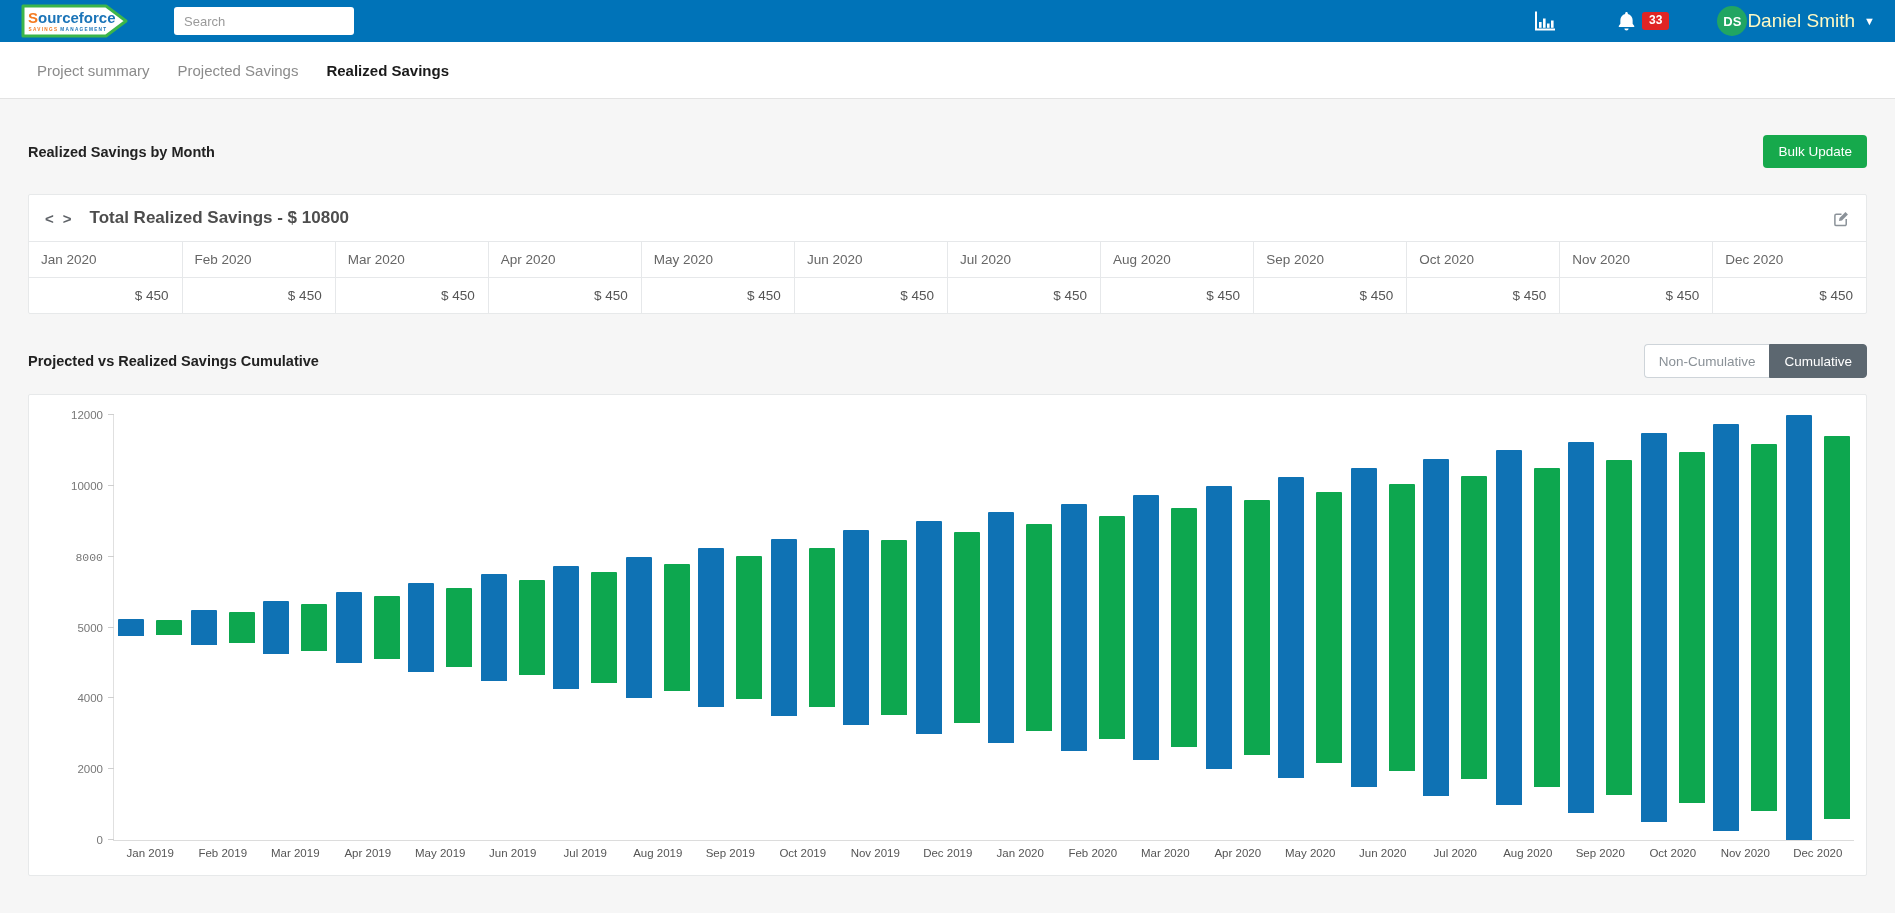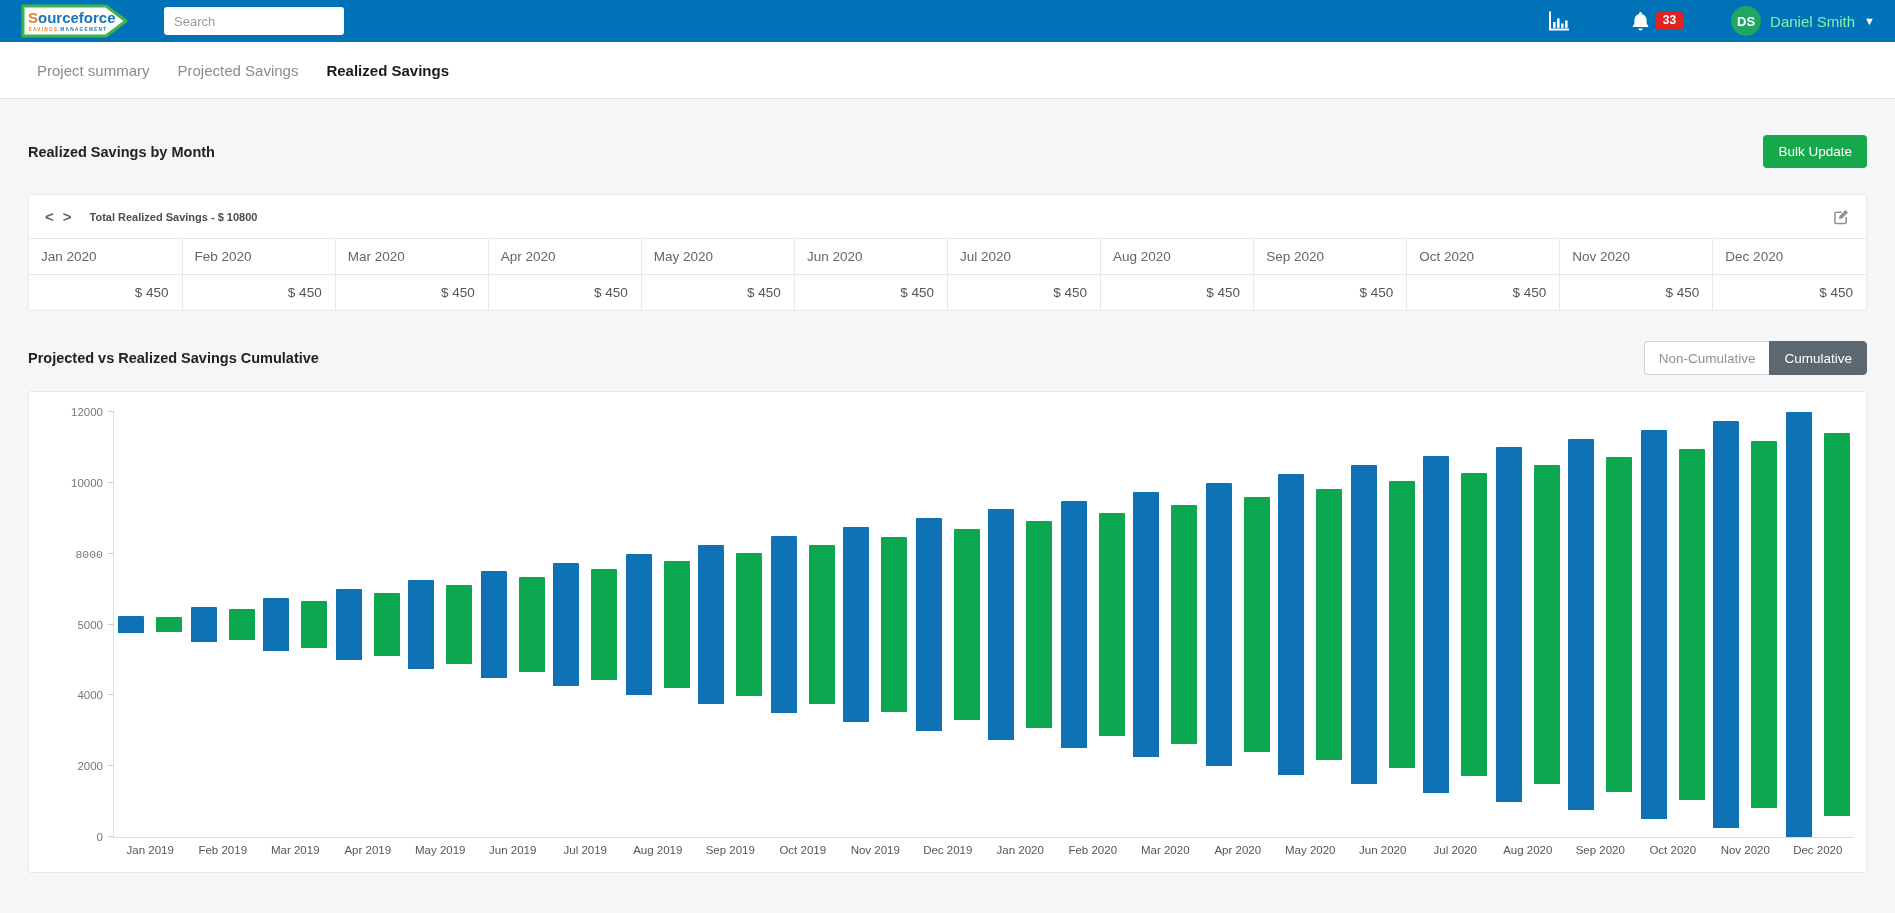--- a/index.html
+++ b/index.html
@@ -2,30 +2,30 @@
 <html><head>
 <meta charset="utf-8">
 <style>
   * { box-sizing: border-box; margin: 0; padding: 0; }
   html, body { width: 1895px; height: 913px; overflow: hidden; }
   body { font-family: "Liberation Sans", sans-serif; background: #f6f6f6; }
 
   
   .navbar { height: 42px; background: #0073b8; display: flex; align-items: center; padding: 4px 20px; }
   .logo { width: 112px; height: 36px; flex: 0 0 auto; cursor: pointer; }
-  .search-wrap { margin-left: 32px; }
+  .search-wrap { margin-left: 42px; }
   .search-input { width: 180px; height: 28px; border: none; border-radius: 3px; padding: 0 10px; font-size: 13px; font-family: "Liberation Sans", sans-serif; color: #333; outline: none; }
   .search-input::placeholder { color: #9a9a9a; }
   .nav-right { margin-left: auto; display: flex; align-items: center; }
   .nav-icon-btn { background: none; border: none; cursor: pointer; display: flex; align-items: center; padding: 0; }
   .chart-nav-btn { margin-right: 58px; }
   .bell-wrap { display: flex; align-items: center; }
   .badge { background: #e02424; color: #fff; font-size: 12px; font-weight: bold; border-radius: 3px; padding: 2px 7px; margin-left: 4px; line-height: 1.1; }
   .avatar { width: 30px; height: 30px; border-radius: 50%; background: #21a562; color: #fff; font-weight: bold; font-size: 13px; display: flex; align-items: center; justify-content: center; margin-left: 48px; }
-  .user-name { color: #86efac; font-size: 15px; margin-left: 9px; }
+  .user-name { color: #fef9c3; font-size: 19px; }
   .caret { color: #fff; font-size: 11px; margin-left: 9px; cursor: pointer; }
 
   
   .tabs { height: 57px; background: #fff; border-bottom: 1px solid #e3e3e3; display: flex; align-items: center; padding: 0 37px; gap: 28px; }
   .tab { font-size: 15px; color: #8b8b8b; cursor: pointer; }
   .tab.active { color: #1a1a1a; font-weight: bold; }
 
   
   .main { padding: 0 28px; }
   .section-head { display: flex; align-items: center; justify-content: space-between; }
@@ -33,21 +33,21 @@
   .section-head.second { margin-top: 30px; }
   .section-title { font-size: 14.5px; font-weight: bold; color: #222; }
   .bulk-btn { background: #16a94c; color: #fff; border: none; border-radius: 4px; font-size: 13.5px; padding: 9px 15px; cursor: pointer; font-family: "Liberation Sans", sans-serif; }
 
   
   .card { background: #fff; border: 1px solid #e7e9ea; border-radius: 2px; }
   .table-card { margin-top: 26px; }
   .card-head { display: flex; align-items: center; padding: 13px 16px; }
   .pager { display: flex; gap: 9px; margin-right: 18px; }
   .pager span { color: #5f6368; font-size: 15px; font-weight: 600; cursor: pointer; line-height: 1; }
-  .card-title { font-size: 11px; font-weight: bold; color: #4d4d4d; }
+  .card-title { font-size: 17px; font-weight: bold; color: #4d4d4d; }
   .edit-btn { margin-left: auto; background: none; border: none; cursor: pointer; padding: 0; display: flex; }
   .months-table { width: 100%; border-collapse: collapse; table-layout: fixed; }
   .months-table th { border: 1px solid #e6e8ea; border-left: none; font-weight: normal; text-align: left; color: #666; font-size: 13.5px; padding: 10px 12px; }
   .months-table td { border: 1px solid #e6e8ea; border-left: none; text-align: right; color: #555; font-size: 13.5px; padding: 10px 13px; }
   .months-table th:last-child, .months-table td:last-child { border-right: none; }
   .months-table tr:last-child td { border-bottom: none; }
 
   
   .toggle-group { display: flex; }
   .toggle-btn { height: 34px; padding: 0 14px; font-size: 13.5px; font-family: "Liberation Sans", sans-serif; cursor: pointer; border: 1px solid #ced4d9; background: #fff; color: #8a9197; }

